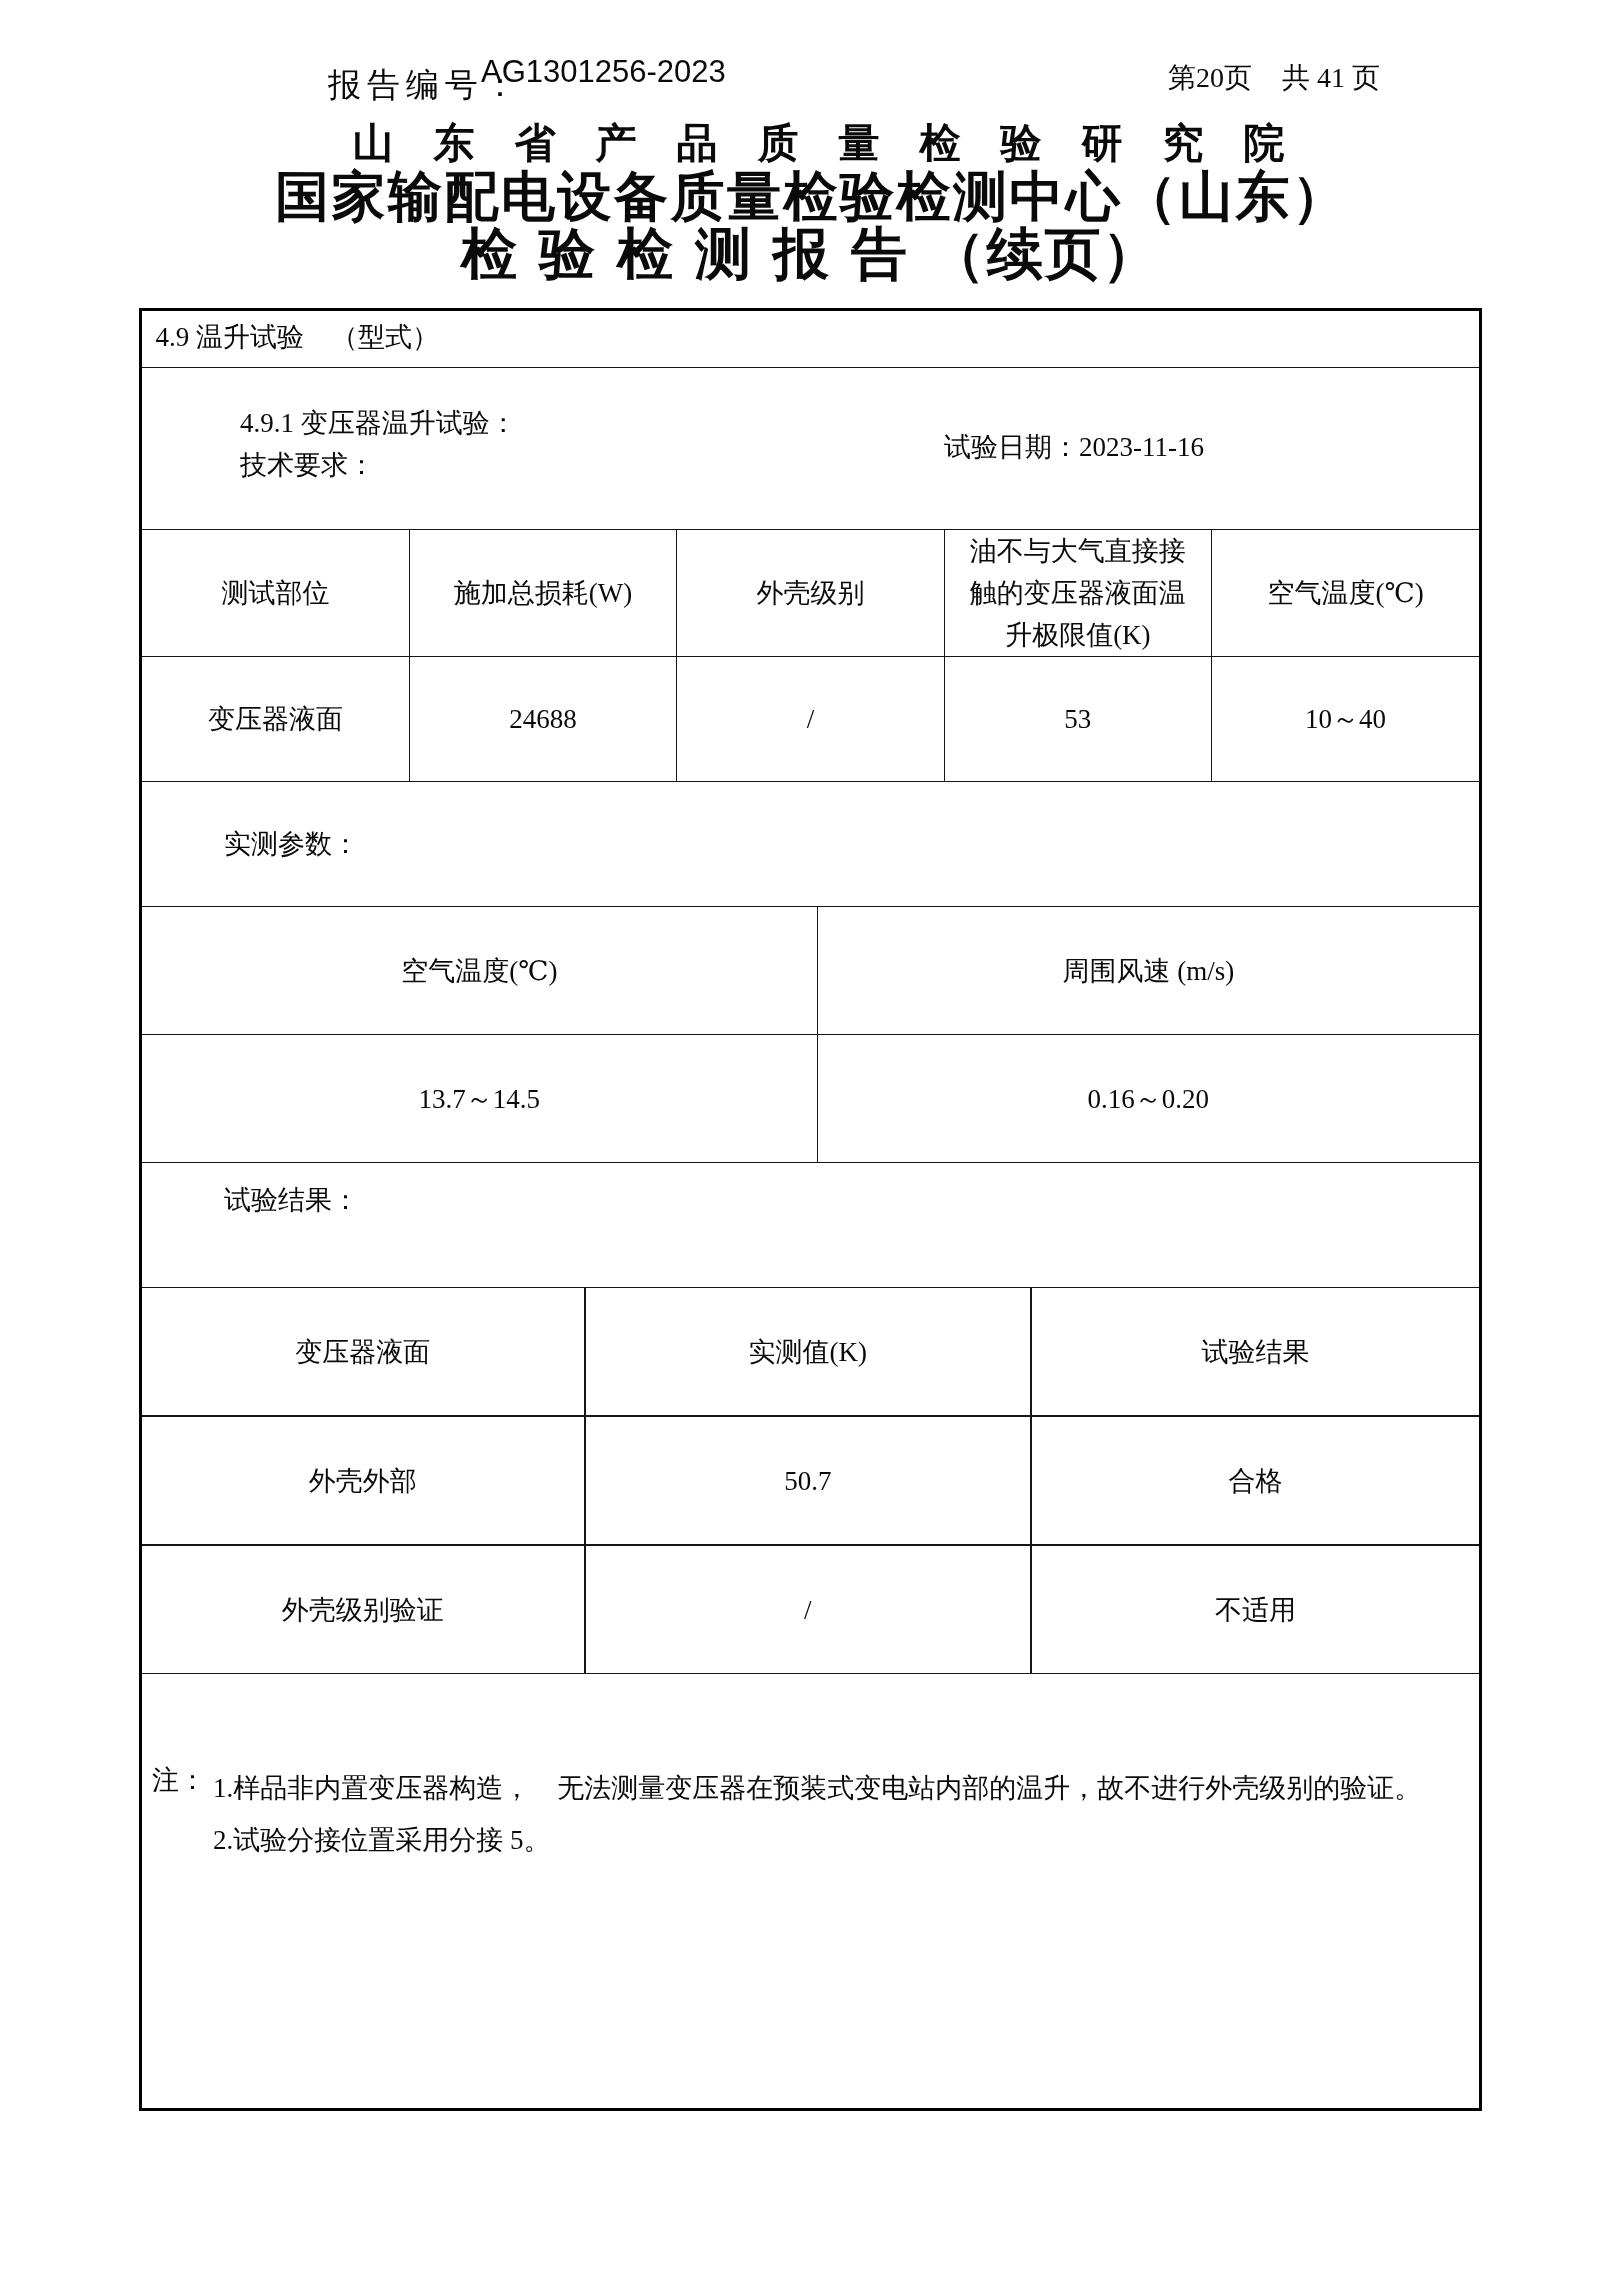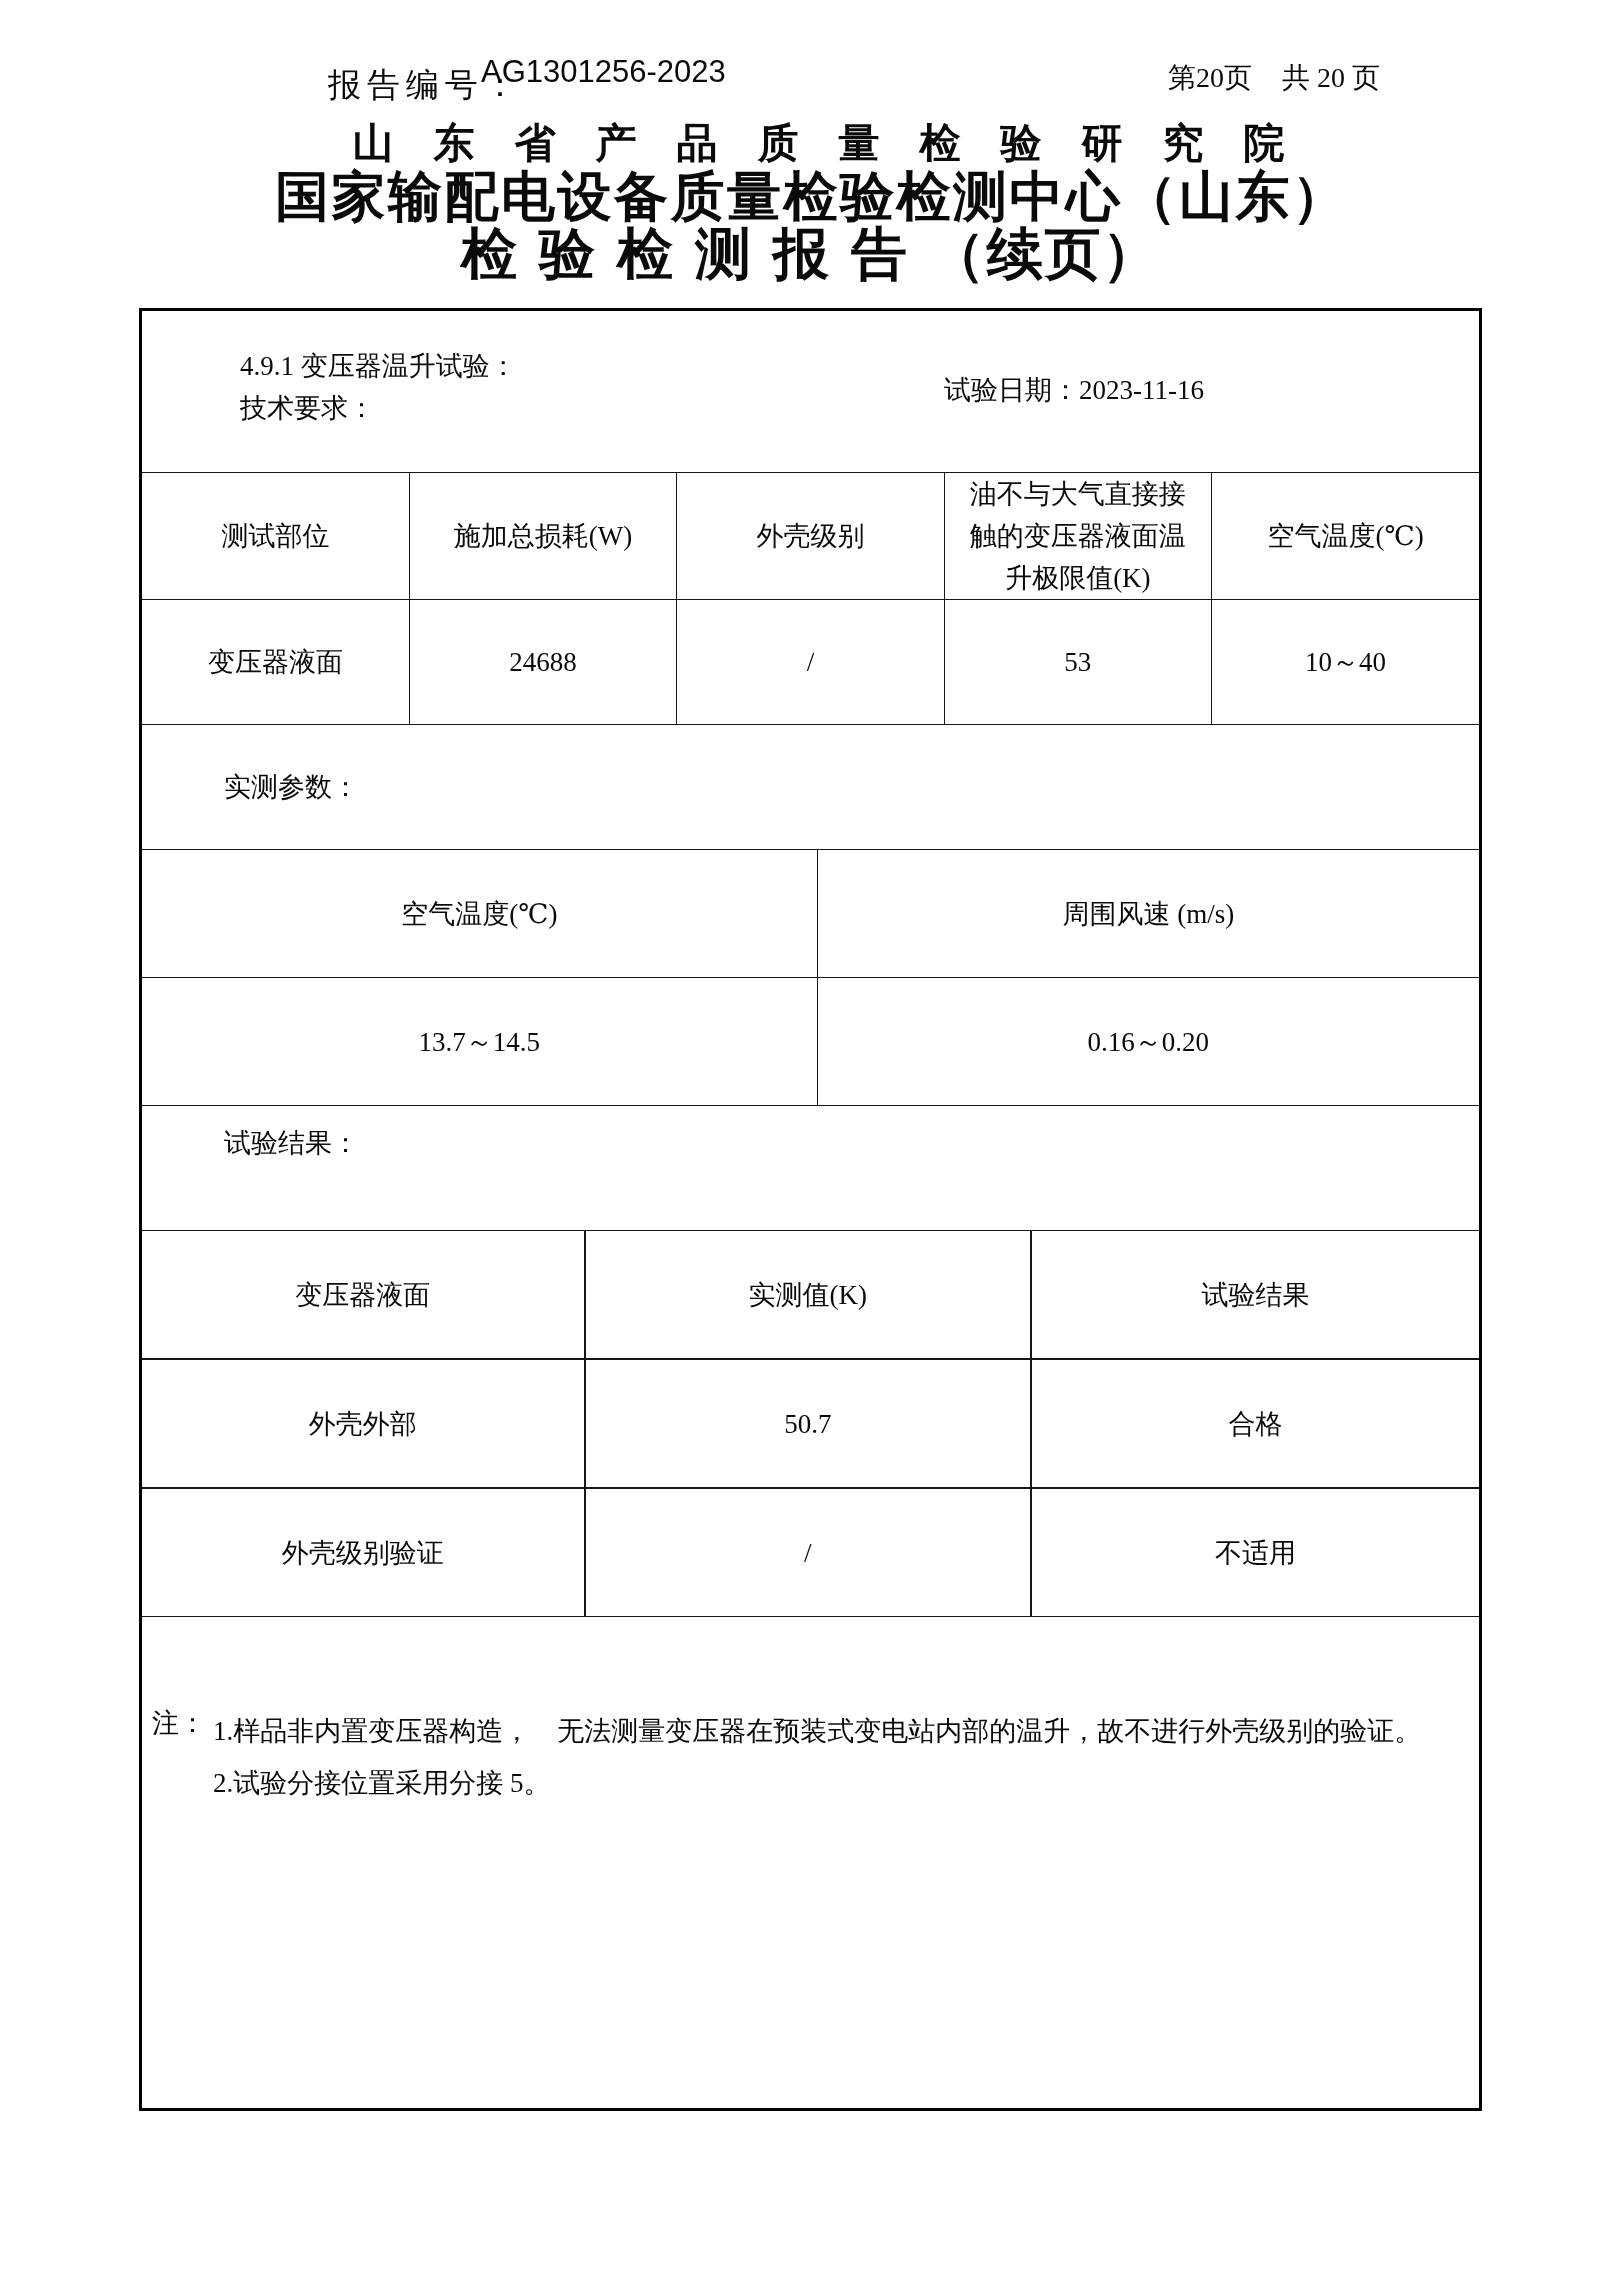--- a/index.html
+++ b/index.html
@@ -53,30 +53,33 @@
   .note-items{flex:1;}
   .note-item{line-height:52px;}
 </style>
 </head>
 <body>
 
 <div>
 
   <span class="hdr-label">报告编号：</span>
   <span class="hdr-value">AG1301256-2023</span>
-  <span class="hdr-page"><span>第20页</span><span class="gap"></span><span>共 20 页</span></span>
+  <span class="hdr-page"><span>第20页</span><span class="gap"></span><span>共 41 页</span></span>
 
   <div class="title-block">
     <div class="title-l1">山东省产品质量检验研究院</div>
     <div class="title-l2">国家输配电设备质量检验检测中心（山东）</div>
     <div class="title-l3"><span class="main">检验检测报告</span><span class="suffix">（续页）</span></div>
   </div>
 
   <div class="content-box">
 
+    <div class="row-a rule">
+      <span>4.9 温升试验　（型式）</span>
+    </div>
 
     <div class="row-b rule">
       <span class="sub-title">4.9.1 变压器温升试验：</span>
       <span class="test-date">试验日期：2023-11-16</span>
       <span class="tech-req">技术要求：</span>
     </div>
 
     <div class="rule">
       <table class="t-limits">
         <colgroup>

